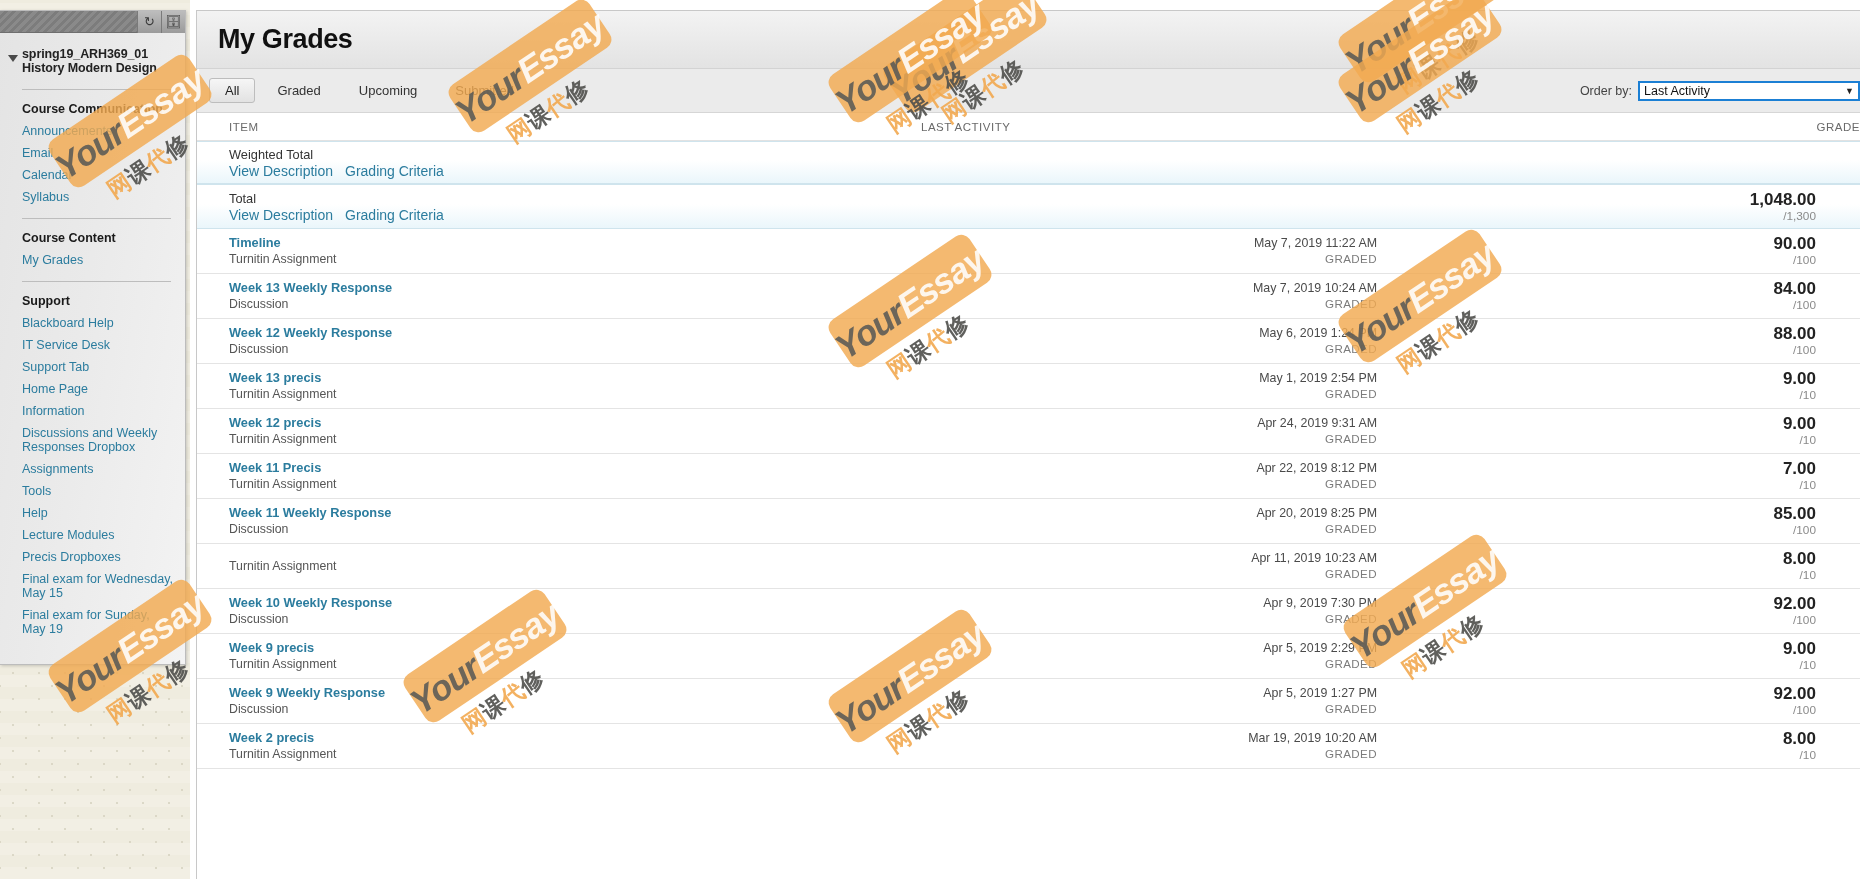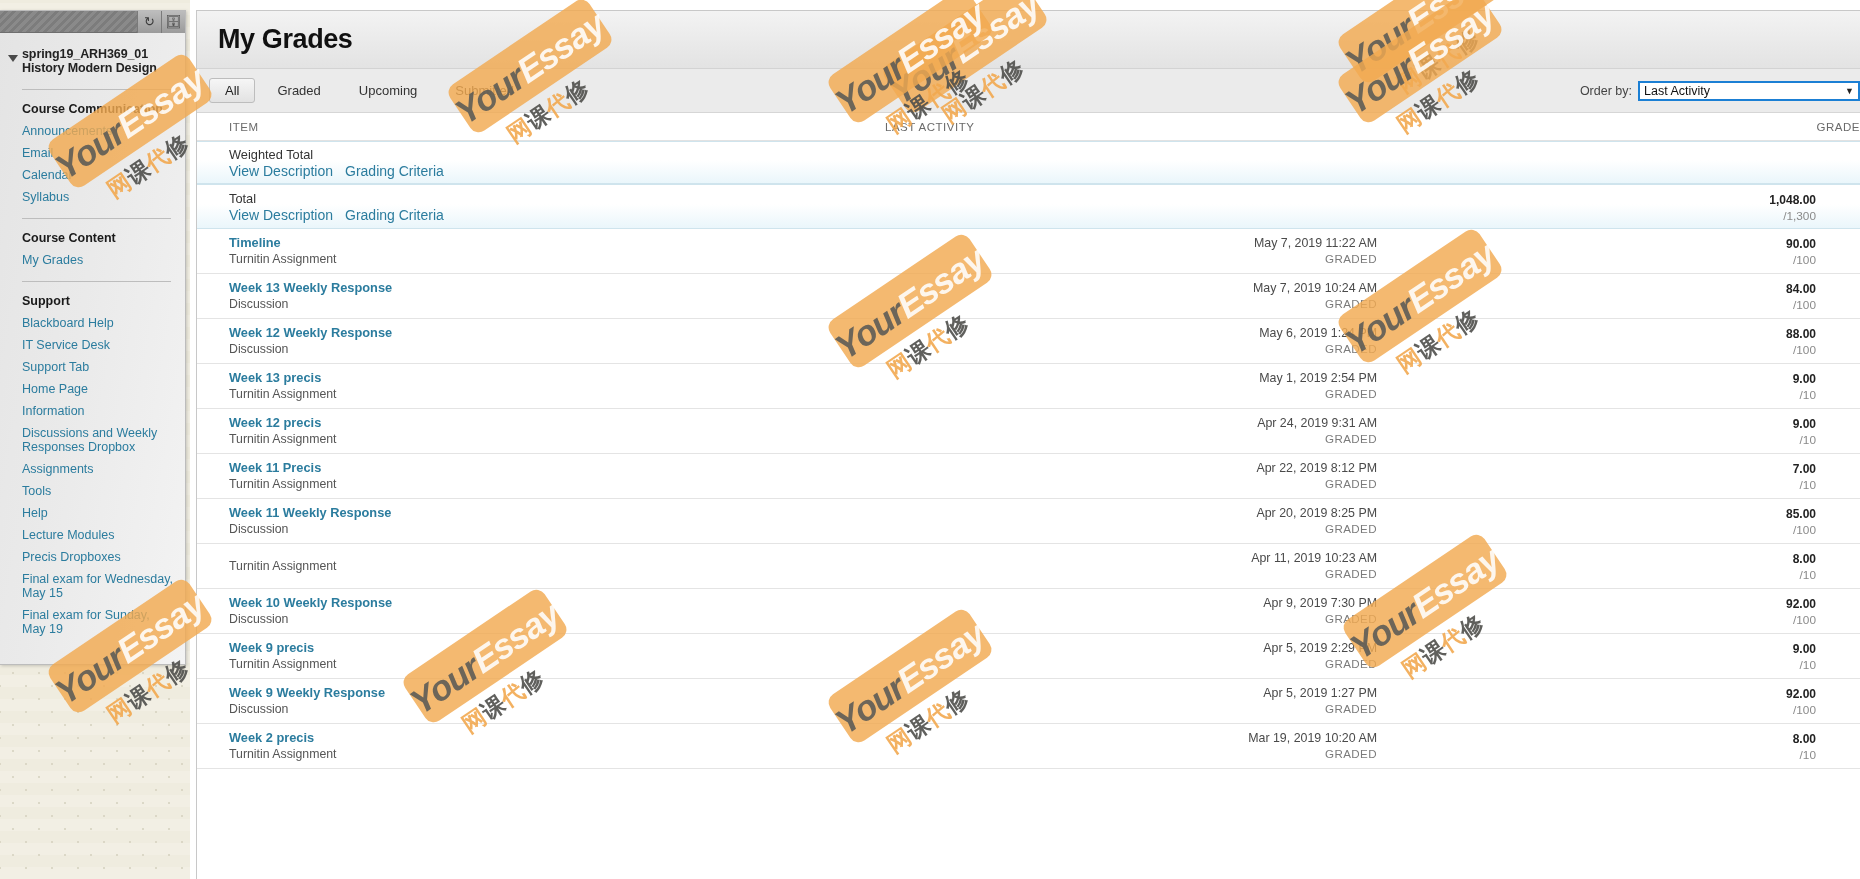--- a/index.html
+++ b/index.html
@@ -192,20 +192,21 @@
   #orderby-select .arrow { font-size: 9px; color: #222; }
 
   
   #table-head {
     display: flex;
     height: 28px;
     align-items: center;
     background: #ffffff;
     border-bottom: 1px solid #e2e2e2;
     padding: 0 0 0 0;
+    gap: 36px;
   }
   .th {
     font-size: 11.5px;
     color: #6a6a6a;
     letter-spacing: .5px;
   }
   .th.item  { width: 680px; padding-left: 32px; }
   .th.last  { width: 560px; text-align: left; padding-left: 8px;}
   .th.grade { flex: 1; text-align: right; padding-left: 66px; }
 
@@ -256,21 +257,21 @@
     line-height: 16px;
   }
   .activity-status {
     font-size: 11.6px;
     color: #7b7b7b;
     letter-spacing: .4px;
     line-height: 16px;
   }
 
   .grade-score {
-    font-size: 12px;
+    font-size: 17px;
     font-weight: bold;
     color: #222;
     line-height: 18px;
   }
   .grade-out {
     font-size: 11.8px;
     color: #8a8a8a;
     line-height: 14px;
   }
 

